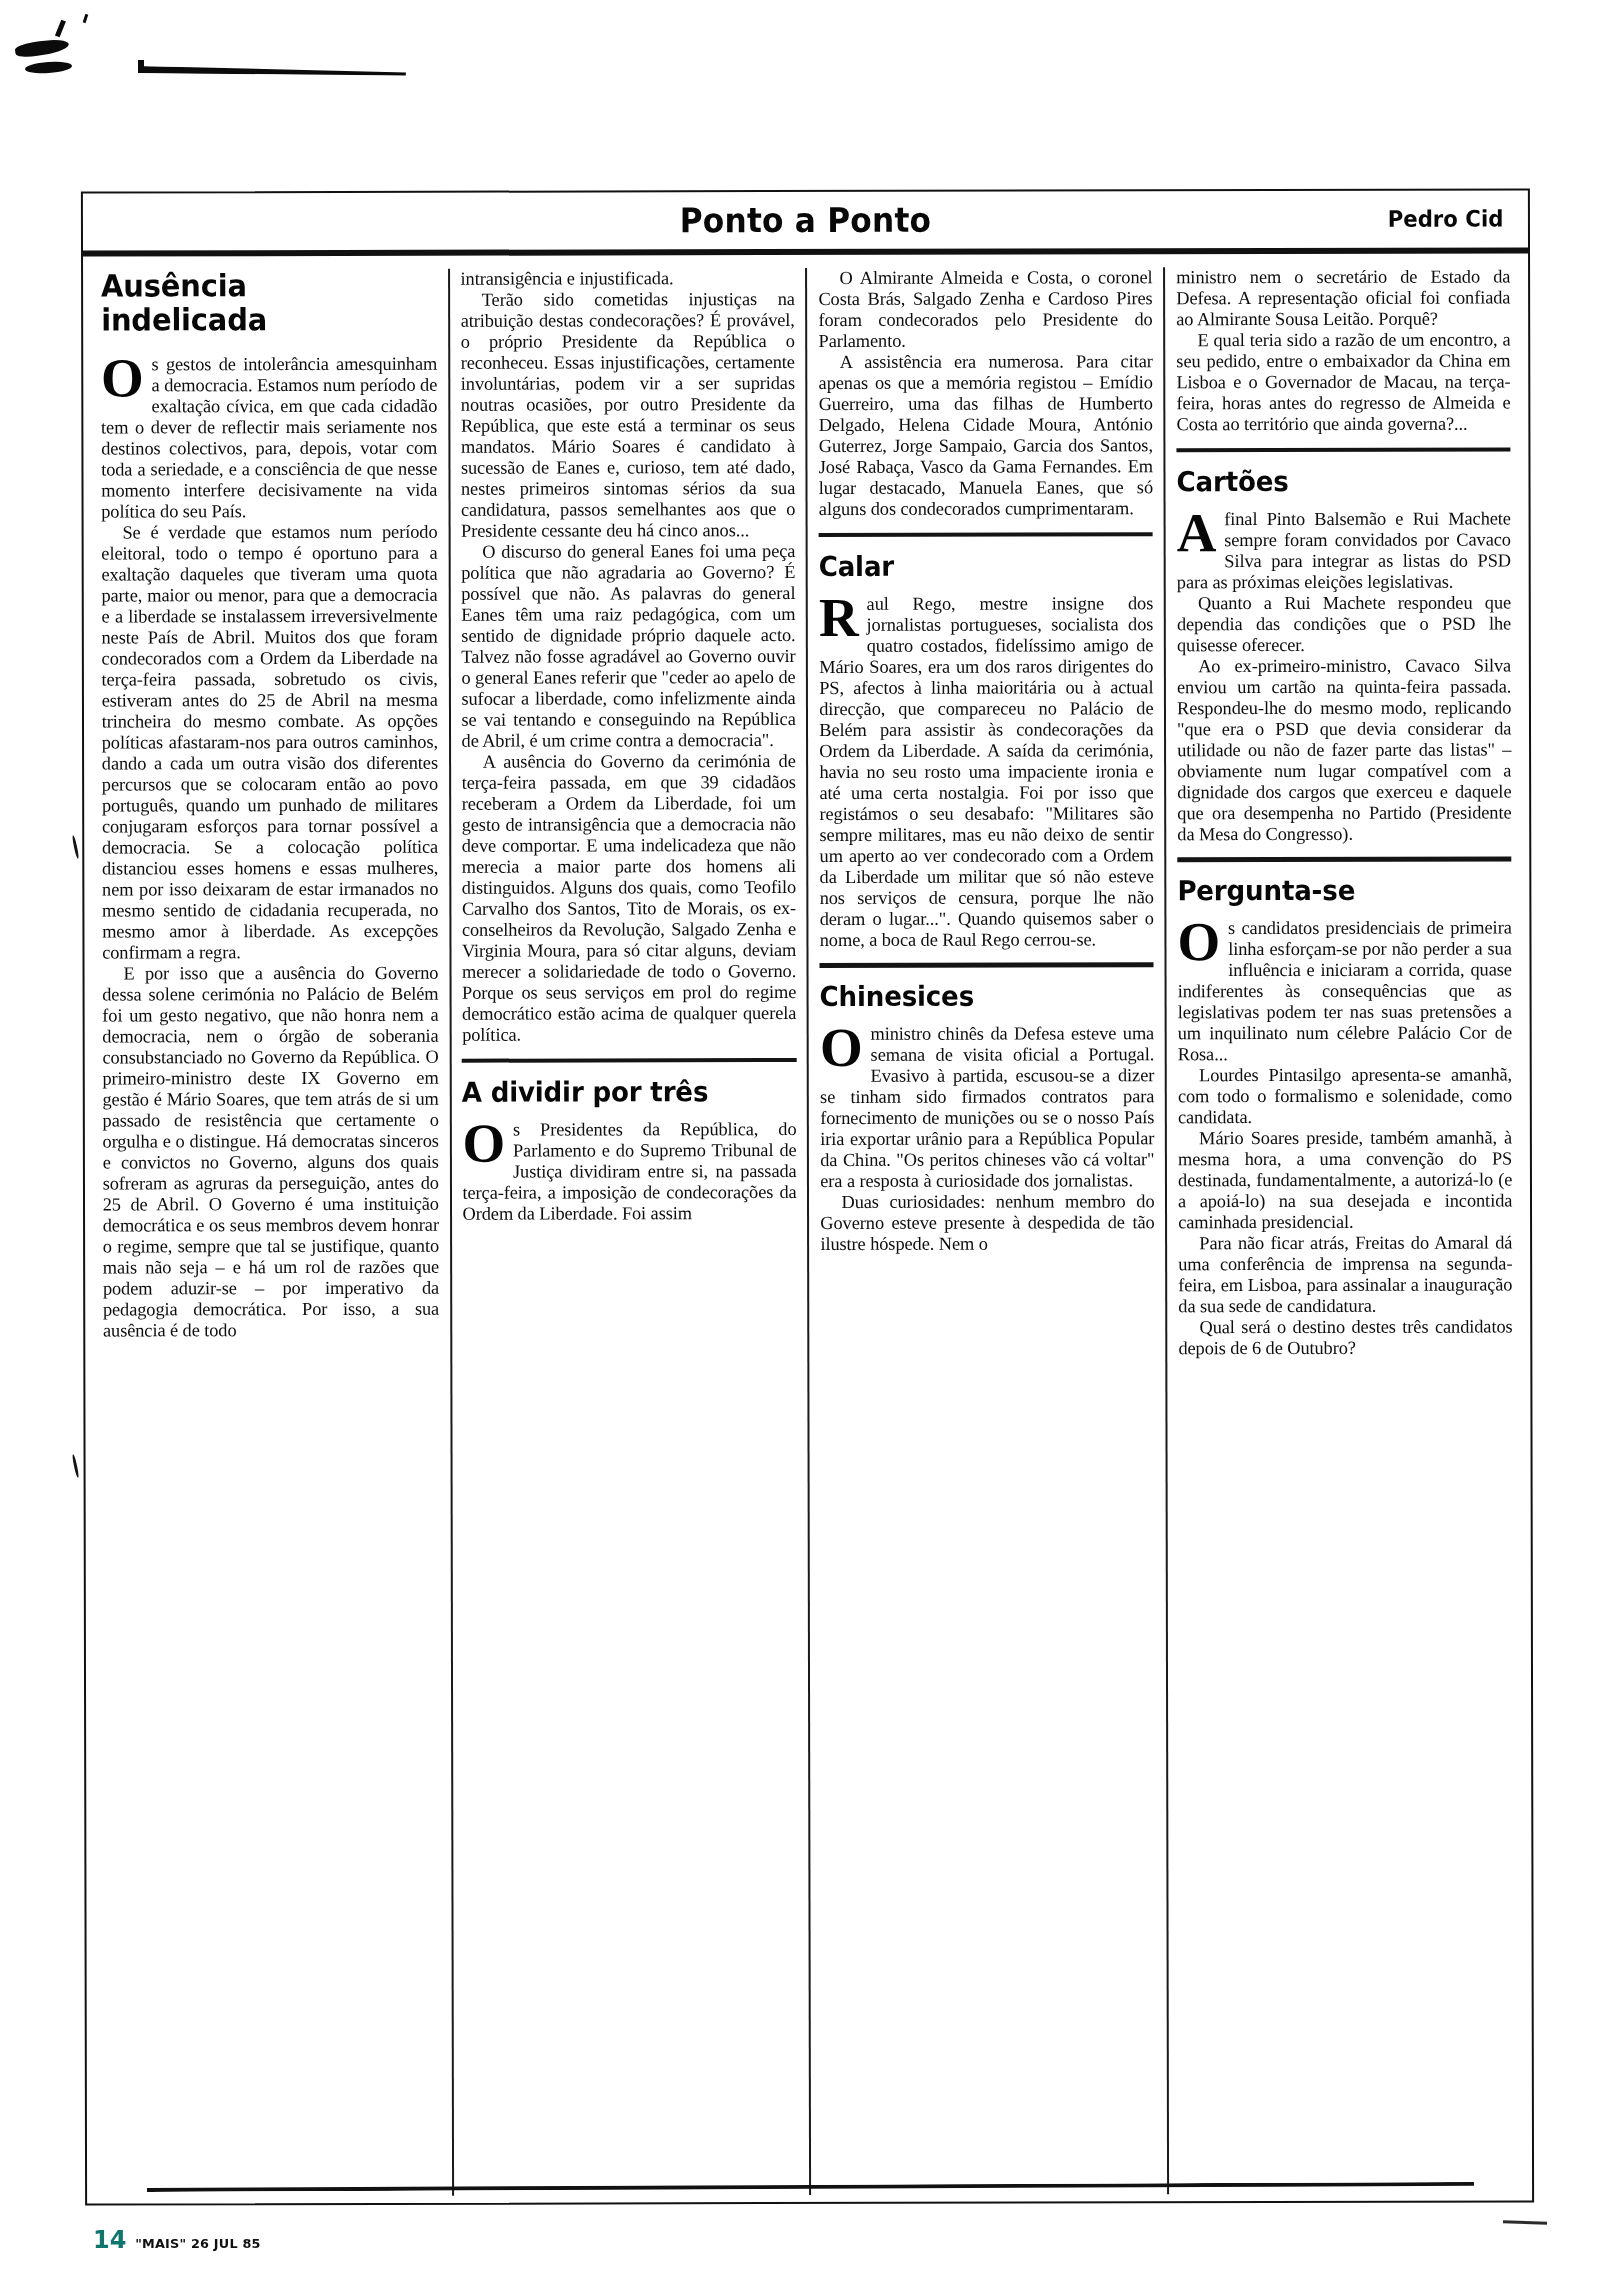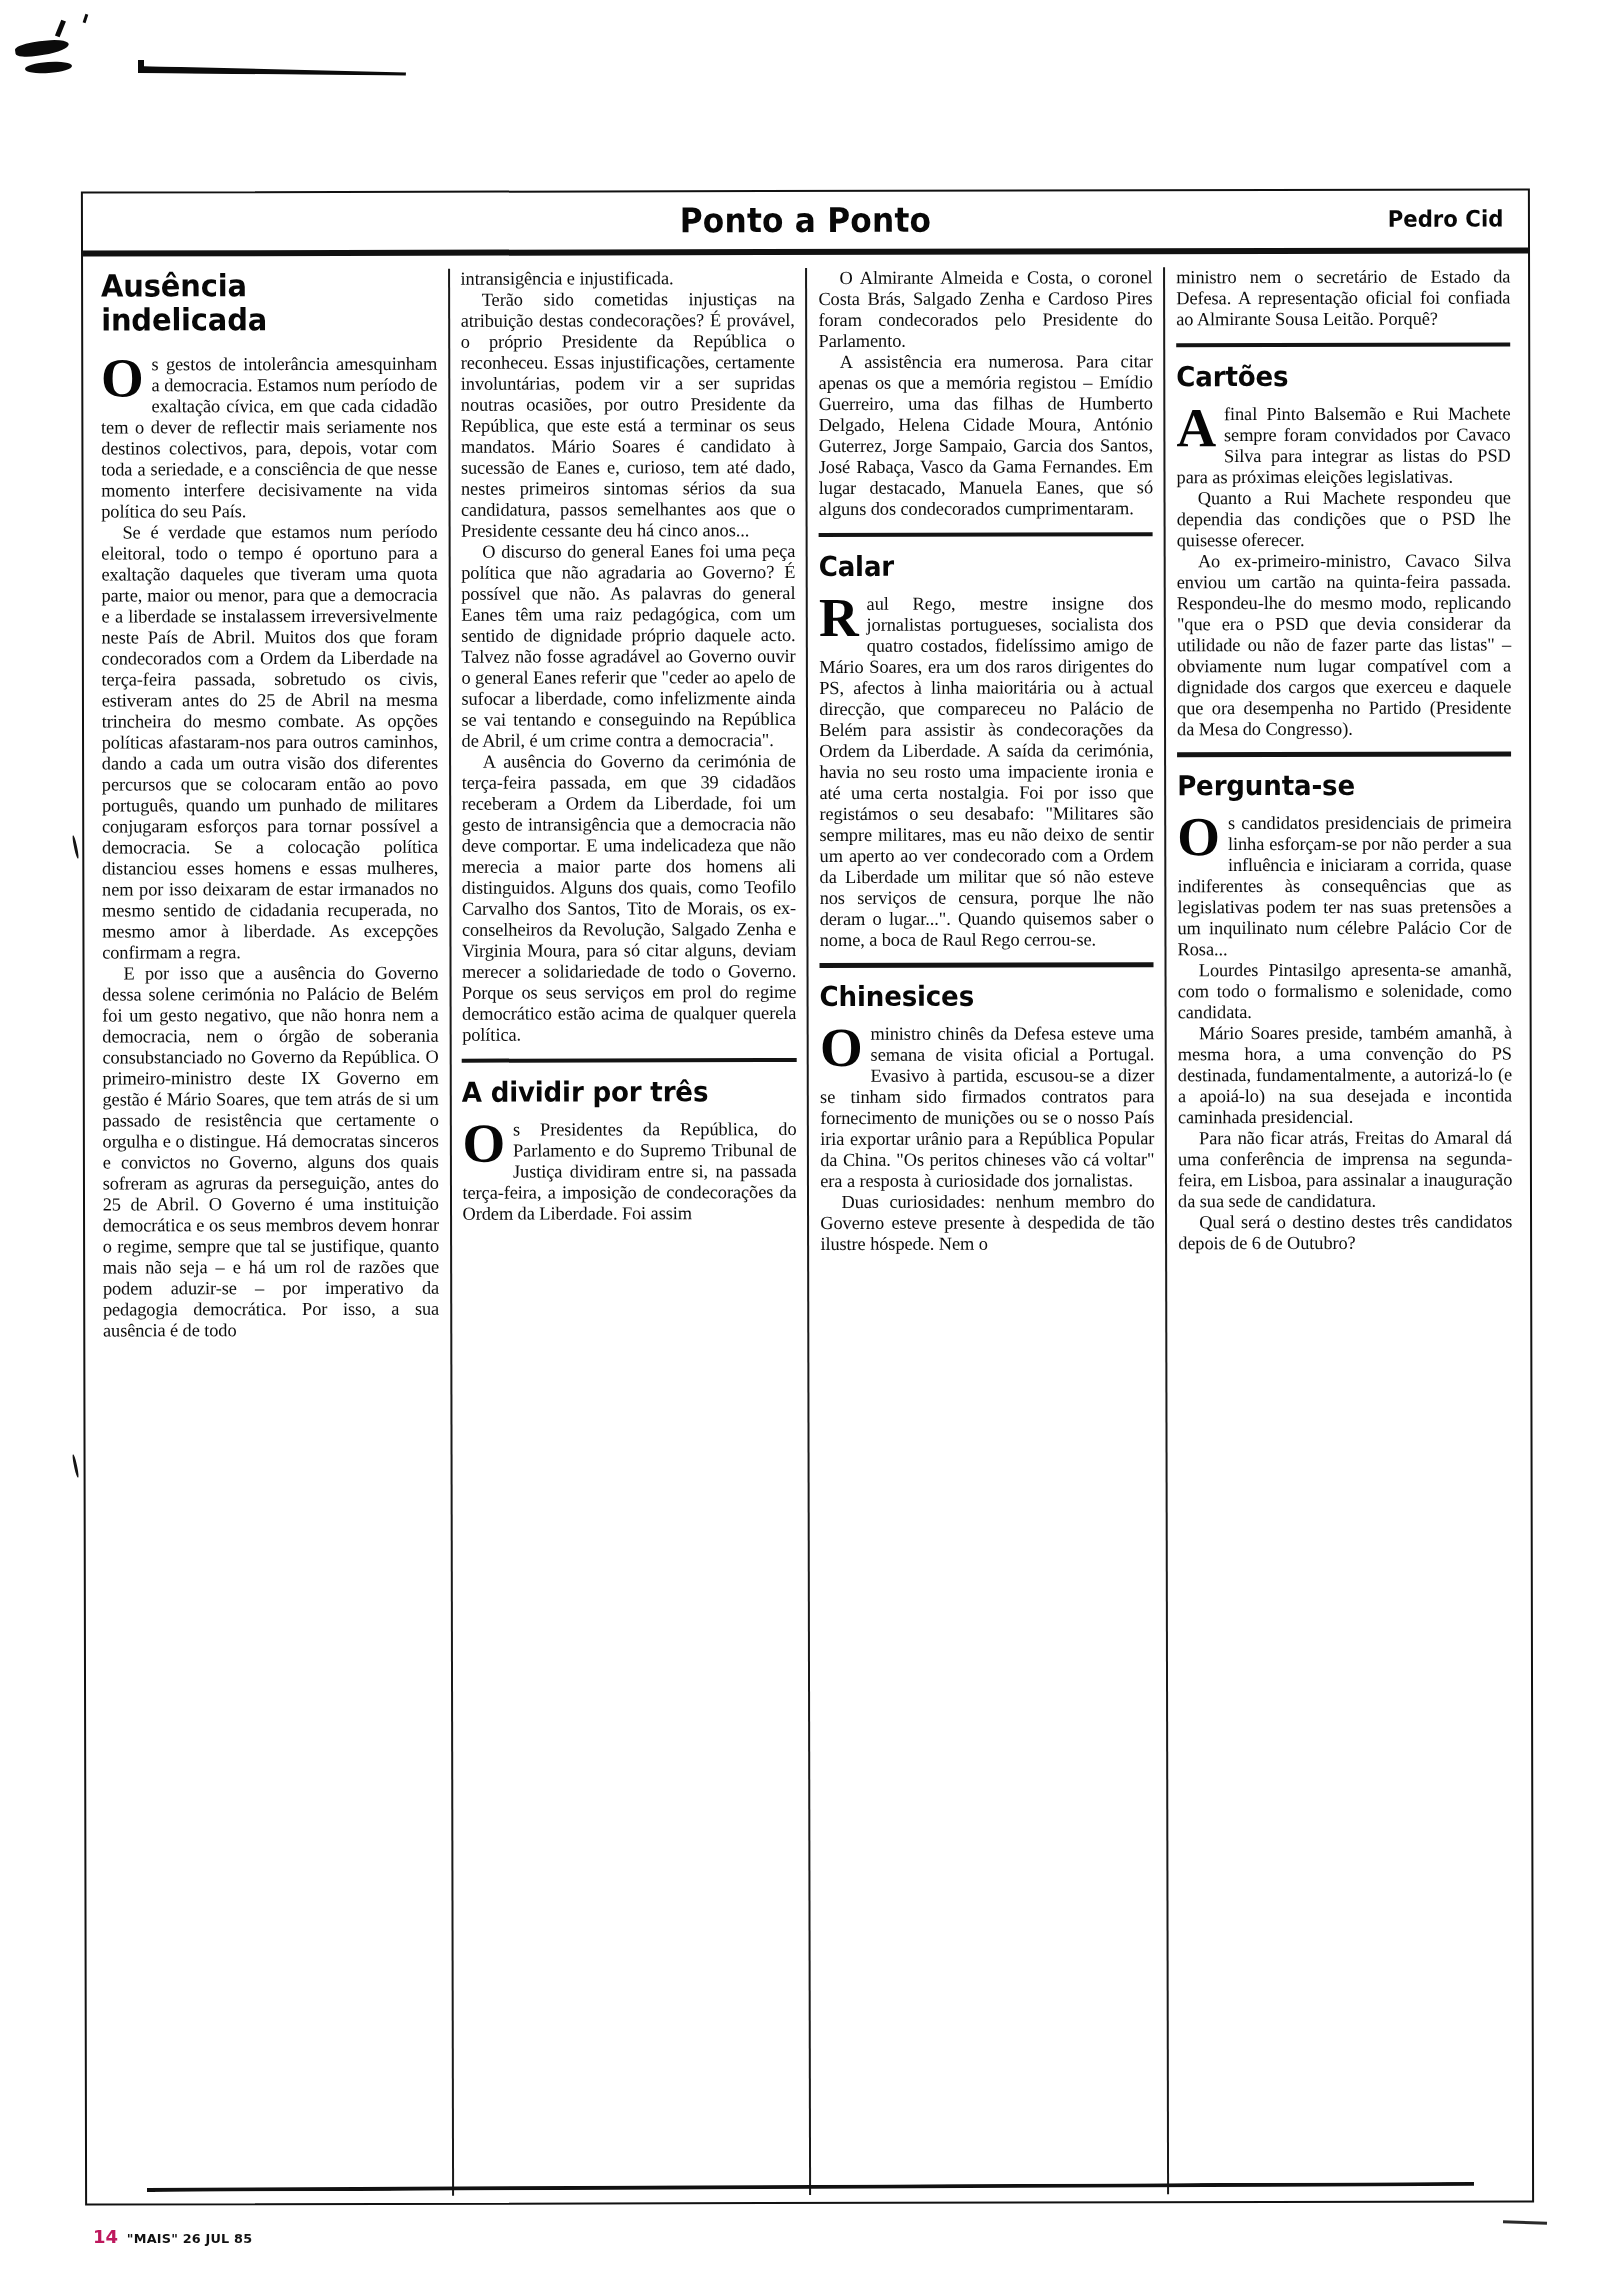--- a/index.html
+++ b/index.html
@@ -162,22 +162,22 @@
     position: absolute;
     left: 93px;
     top: 2226px;
     display: flex;
     align-items: baseline;
     gap: 8.8px;
   }
   #footer-page {
     font-family: "DejaVu Sans", sans-serif;
     font-weight: 700;
-    font-size: 18px;
-    color: #be185d;
+    font-size: 24px;
+    color: #0f766e;
   }
   #footer-meta {
     font-family: "DejaVu Sans", sans-serif;
     font-weight: 700;
     font-size: 12.8px;
     letter-spacing: 0.2px;
     color: #111;
   }
   #footer-rule {
     position: absolute;
@@ -271,20 +271,21 @@
           <p class="first"><span class="dropcap">O</span><span>ministro chinês da Defesa esteve uma semana de visita oficial a Portugal. Evasivo à partida, escusou-se a dizer se tinham sido firmados contratos para fornecimento de munições ou se o nosso País iria exportar urânio para a República Popular da China. "Os peritos chineses vão cá voltar" era a resposta à curiosidade dos jornalistas.</span></p>
           <p>Duas curiosidades: nenhum membro do Governo esteve presente à despedida de tão ilustre hóspede. Nem o</p>
         </div>
       </div>
     </div>
 
     <div class="col">
       <div class="article">
         <div class="body-text">
           <p class="first">ministro nem o secretário de Estado da Defesa. A representação oficial foi confiada ao Almirante Sousa Leitão. Porquê?</p>
+          <p>E qual teria sido a razão de um encontro, a seu pedido, entre o embaixador da China em Lisboa e o Governador de Macau, na terça-feira, horas antes do regresso de Almeida e Costa ao território que ainda governa?...</p>
         </div>
       </div>
       <div class="article">
         <div class="art-rule"></div>
         <h2 class="headline">Cartões</h2>
         <div class="body-text">
           <p class="first"><span class="dropcap">A</span><span>final Pinto Balsemão e Rui Machete sempre foram convidados por Cavaco Silva para integrar as listas do PSD para as próximas eleições legislativas.</span></p>
           <p>Quanto a Rui Machete respondeu que dependia das condições que o PSD lhe quisesse oferecer.</p>
           <p>Ao ex-primeiro-ministro, Cavaco Silva enviou um cartão na quinta-feira passada. Respondeu-lhe do mesmo modo, replicando "que era o PSD que devia considerar da utilidade ou não de fazer parte das listas" – obviamente num lugar compatível com a dignidade dos cargos que exerceu e daquele que ora desempenha no Partido (Presidente da Mesa do Congresso).</p>
         </div>

